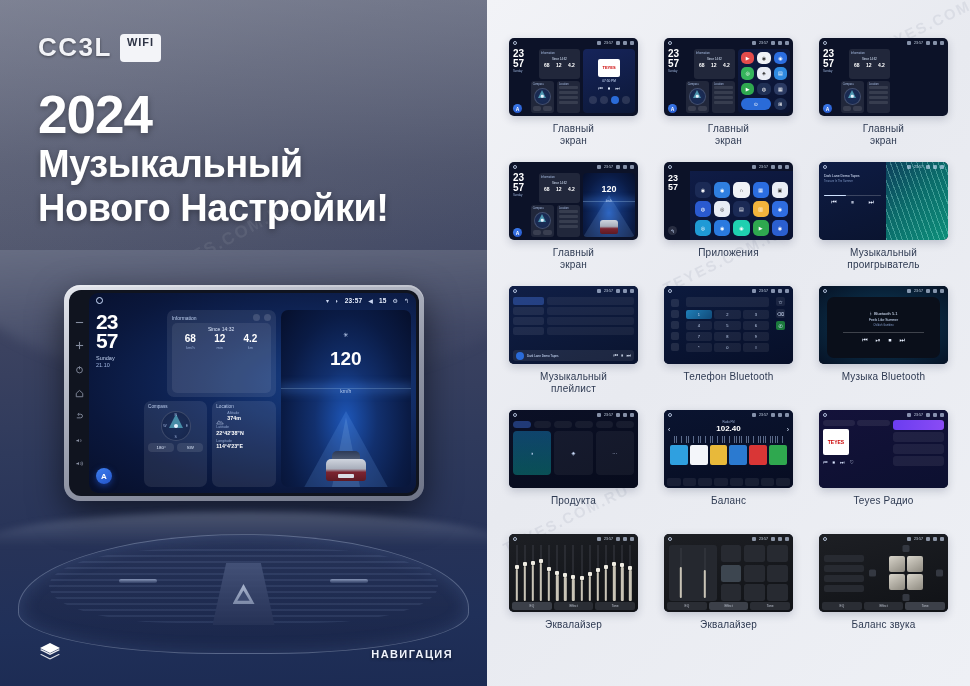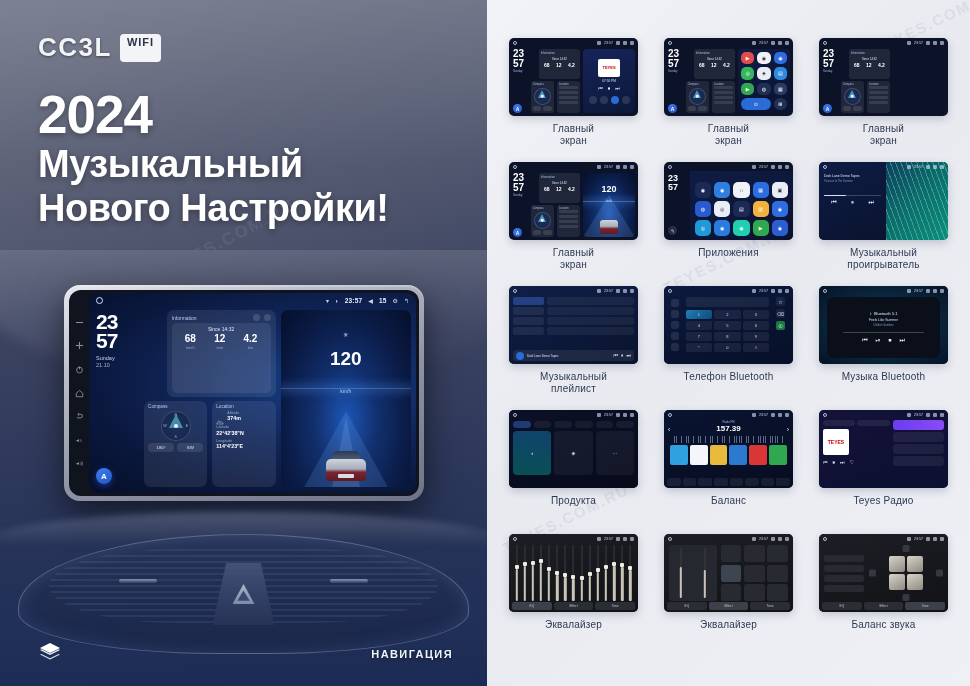--- a/index.html
+++ b/index.html
@@ -1118,21 +1118,21 @@
               <span class="dot"></span>
               <span class="sp"></span>
               <span class="i"></span>
               <span class="tt">23:57</span>
               <span class="i"></span>
               <span class="i"></span>
               <span class="i"></span>
             </div>
           <div class="rd2">
             <div class="rd-band">Radio FM</div>
-            <div class="rd-freq">157.39</div>
+            <div class="rd-freq">102.40</div>
             <div class="rd-arrows">
               <span>‹</span>
               <span>›</span>
             </div>
             <div class="rd-scale"></div>
             <div class="rd-presets">
               <span class="rd-p" style="background:#2fa0e0"></span>
               <span class="rd-p" style="background:#f4f6fa"></span>
               <span class="rd-p" style="background:#e8b93a"></span>
               <span class="rd-p" style="background:#2b7ad0"></span>

